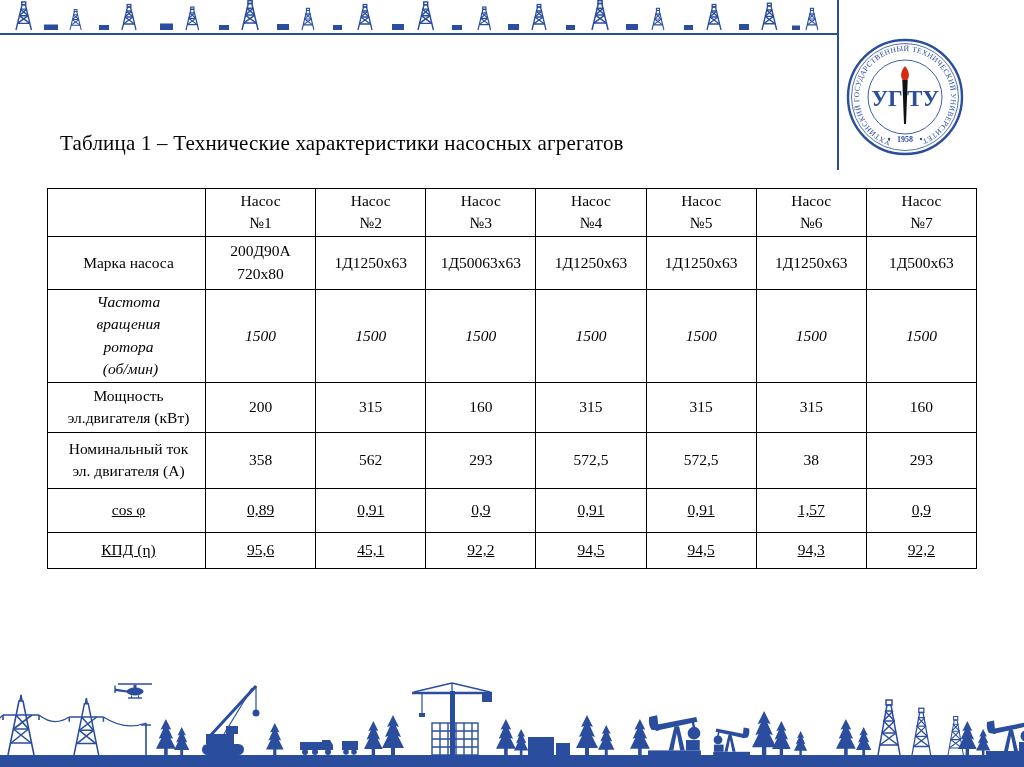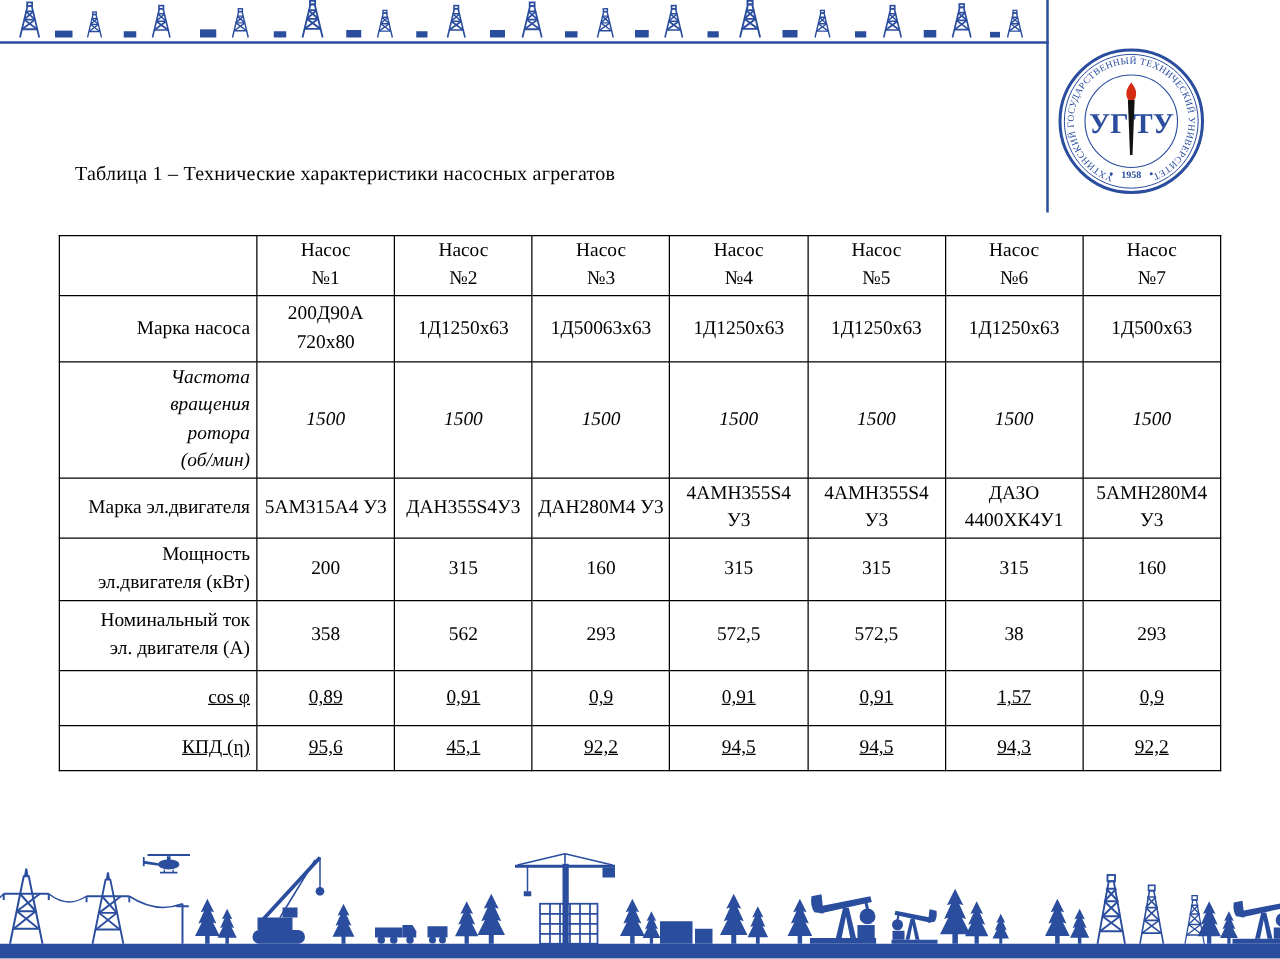--- a/index.html
+++ b/index.html
@@ -3,25 +3,25 @@
 <meta charset="utf-8">
 <style>
   html,body{margin:0;padding:0;}
   body{width:1024px;height:767px;background:#ffffff;}
   .slide{position:relative;width:1024px;height:767px;background:#fff;overflow:hidden;
          font-family:"Liberation Serif",serif;color:#000;}
   .top-strip{position:absolute;top:0;left:0;}
   .hline{position:absolute;left:0;top:33px;width:839px;height:2px;background:#2a4d9e;}
   .vline{position:absolute;left:837px;top:0;width:2px;height:170px;background:#2a4d9e;}
   .logo{position:absolute;left:845px;top:36px;width:120px;height:122px;}
-  .title{position:absolute;left:60px;top:131px;font-size:16px;letter-spacing:.2px;}
+  .title{position:absolute;left:60px;top:131px;font-size:21px;letter-spacing:.2px;}
   table.specs{position:absolute;left:47px;top:188px;width:930px;border-collapse:collapse;table-layout:fixed;}
   .specs td{border:1.2px solid #000;font-size:15.5px;line-height:1.45;vertical-align:middle;
             white-space:pre-line;padding:1px 3px;color:#000;}
-  .specs td.lab{text-align:right;padding-left:9px;padding-right:5px;}
+  .specs td.lab{text-align:center;padding-left:9px;padding-right:5px;}
   .specs td.hd,.specs td.val{text-align:center;}
   col.c-label{width:158px;}
   tr.rh{height:45px;} tr.r0{height:53px;} tr.r1{height:93px;font-style:italic;} tr.r2{height:47px;}
   tr.r3{height:50px;} tr.r4{height:52px;} tr.r5{height:56px;} tr.r6{height:44px;text-decoration:underline;} tr.r7{height:36px;text-decoration:underline;}
   .bottom-strip{position:absolute;left:0;bottom:0;}
 </style>
 </head>
 <body>
 
 <div class="slide">
@@ -136,34 +136,20 @@
 вращения
 ротора
 &nbsp;(об/мин)</td>
         <td class="val">1500</td>
         <td class="val">1500</td>
         <td class="val">1500</td>
         <td class="val">1500</td>
         <td class="val">1500</td>
         <td class="val">1500</td>
         <td class="val">1500</td>
-      </tr>
-      <tr class="r2">
-        <td class="lab">Марка эл.двигателя</td>
-        <td class="val">5АМ315А4 У3</td>
-        <td class="val">ДАН355S4У3</td>
-        <td class="val">ДАН280М4 У3</td>
-        <td class="val">4АМН355S4
-У3</td>
-        <td class="val">4АМН355S4
-У3</td>
-        <td class="val">ДАЗО
-4400ХК4У1</td>
-        <td class="val">5АМН280М4
-У3</td>
       </tr>
       <tr class="r3">
         <td class="lab">Мощность
 эл.двигателя (кВт)</td>
         <td class="val">200</td>
         <td class="val">315</td>
         <td class="val">160</td>
         <td class="val">315</td>
         <td class="val">315</td>
         <td class="val">315</td>

